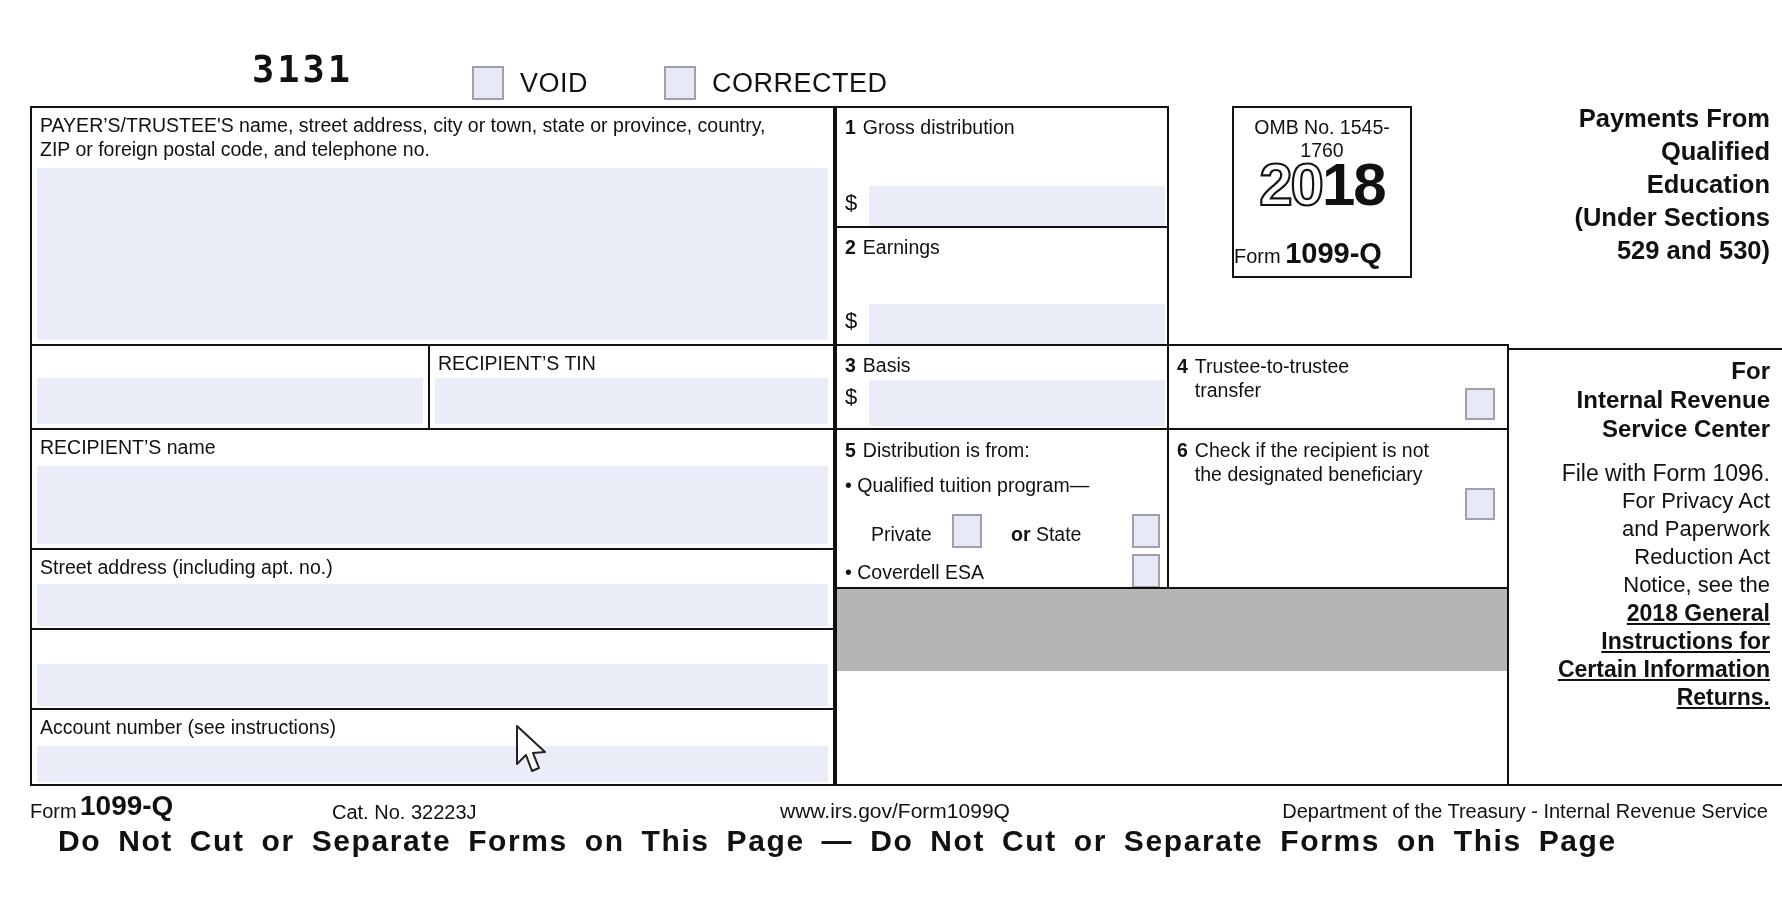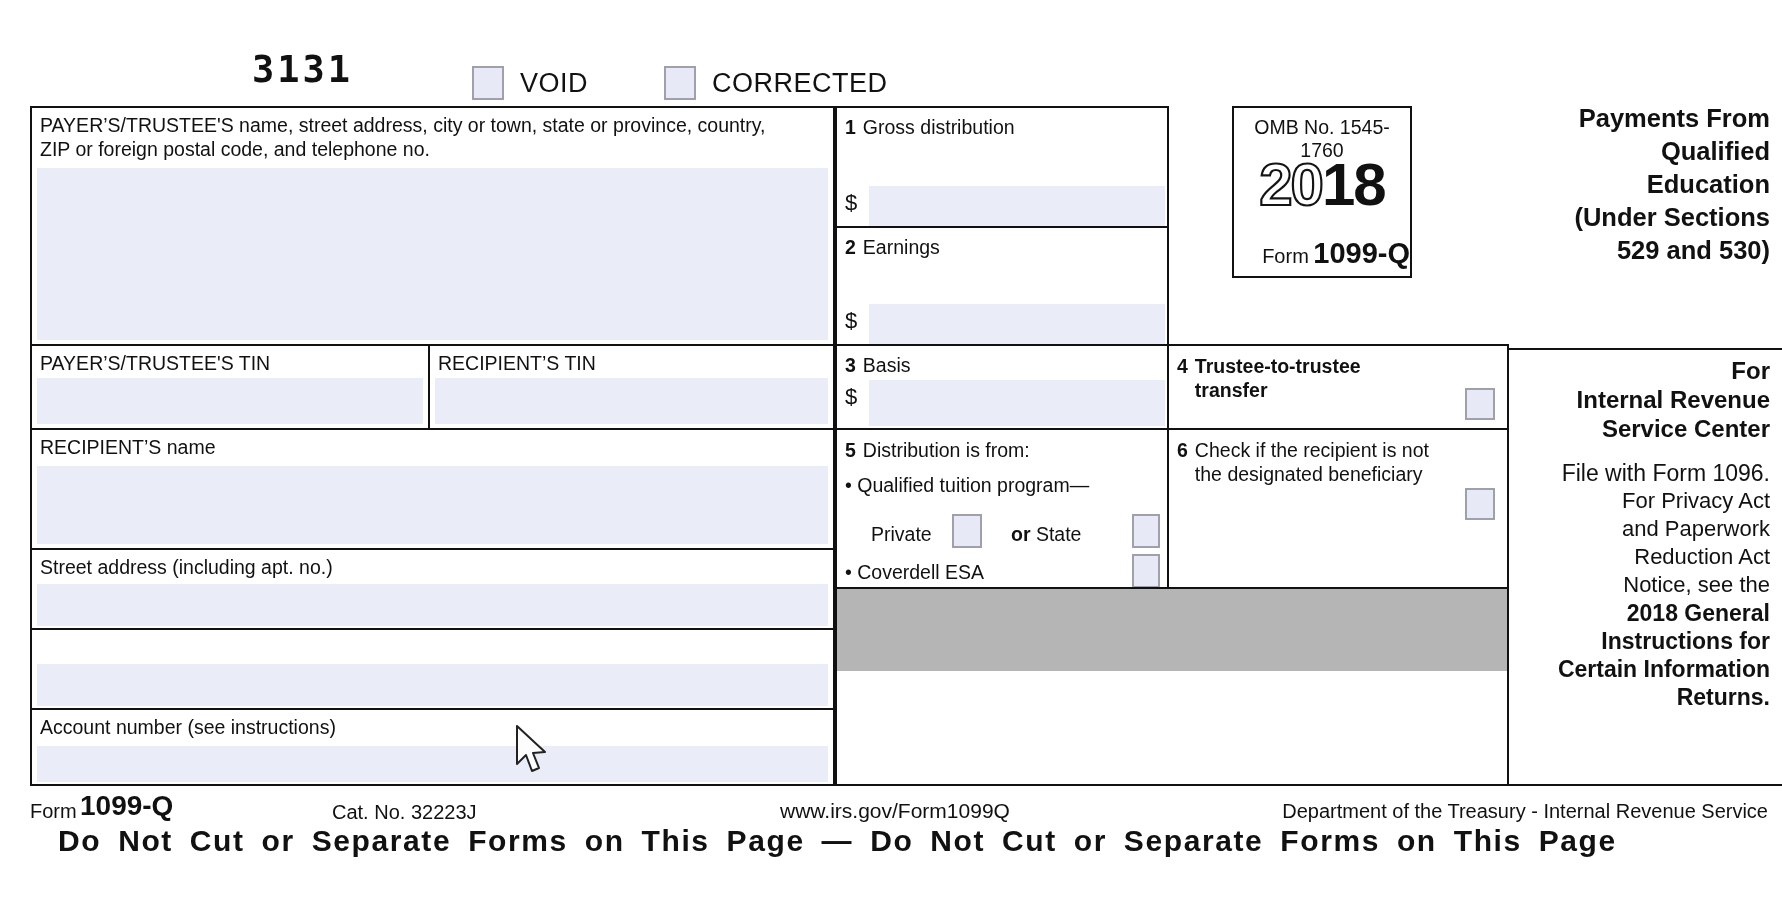--- a/index.html
+++ b/index.html
@@ -15,30 +15,30 @@
   .numlab b{margin-right:7px;font-weight:bold;}
   .field{position:absolute;background:#eaecf8;}
   .cb{position:absolute;width:30px;height:32px;background:#e7e9f6;border:2px solid #a0a0ab;box-sizing:border-box;}
   .dollar{position:absolute;font-size:22px;}
   .code{font-family:"DejaVu Sans Mono",monospace;font-weight:bold;font-size:37px;letter-spacing:3px;}
   .toplabel{font-size:27px;letter-spacing:0.5px;}
   .omb-no{text-align:center;font-size:19.5px;padding-top:8px;}
   .year{position:absolute;top:42px;left:0;width:100%;text-align:center;
         font-size:60px;font-weight:bold;letter-spacing:-2px;white-space:nowrap;}
   .year .outline{color:#fff;-webkit-text-stroke:2.2px #141414;}
-  .omb-form{position:absolute;bottom:6px;left:0;width:100%;text-align:right;}
+  .omb-form{position:absolute;bottom:6px;left:0;width:100%;text-align:left;}
   .omb-form .w{font-size:20px;}
   .omb-form .n{font-size:29px;font-weight:bold;}
   .title-line{font-size:25.5px;font-weight:bold;line-height:33px;text-align:right;}
   .copy-col{padding:6px 12px 0 4px;text-align:right;}
   .copy-a{font-size:28px;font-weight:bold;line-height:36px;}
   .copy-head{font-size:24px;font-weight:bold;line-height:29px;}
   .copy-file{font-size:23px;font-weight:normal;line-height:28px;margin-top:16px;}
   .copy-priv{font-size:22px;line-height:28px;}
-  .copy-instr{font-size:23px;font-weight:bold;line-height:28px;}
+  .copy-instr{font-size:23px;font-weight:bold;line-height:28px;text-decoration:underline;}
   .b5line{position:absolute;font-size:19.5px;}
   .bullet-line{font-size:19.5px;}
   .footer-sm{font-size:20px;}
   .donotcut{font-size:30px;font-weight:bold;letter-spacing:1.6px;word-spacing:7px;white-space:nowrap;margin-left:30px;}
   .gray{background:#b5b5b5;border:2px solid #111;border-bottom:1px solid #8c8c8c;box-sizing:border-box;}
 </style>
 </head>
 <body>
 
 <div class="abs code" style="left:252px;top:48px;">3131</div>
@@ -48,21 +48,20 @@
 
 <div class="cb" style="left:664px;top:66px;width:32px;height:34px;"></div>
 <div class="abs toplabel" style="left:712px;top:68px;">CORRECTED</div>
 
 <div class="cell" style="left:30px;top:106px;width:805px;height:240px;">
   <div class="label" style="max-width:730px;">PAYER’S/TRUSTEE'S name, street address, city or town, state or province, country, ZIP or foreign postal code, and telephone no.</div>
   <div class="field" style="left:5px;top:60px;width:791px;height:172px;"></div>
 </div>
 
 <div class="cell" style="left:30px;top:344px;width:400px;height:86px;">
-  <div class="label">PAYER’S/TRUSTEE'S TIN</div>
   <div class="field" style="left:5px;top:32px;width:386px;height:46px;"></div>
 </div>
 
 <div class="cell" style="left:428px;top:344px;width:407px;height:86px;">
   <div class="label">RECIPIENT’S TIN</div>
   <div class="field" style="left:5px;top:32px;width:393px;height:46px;"></div>
 </div>
 
 <div class="cell" style="left:30px;top:428px;width:805px;height:122px;">
   <div class="label">RECIPIENT’S name</div>
@@ -126,21 +125,21 @@
 
 <div class="cell" style="left:1232px;top:106px;width:180px;height:172px;">
   <div class="omb-no">OMB No. 1545-1760</div>
   <div class="year"><span class="outline">20</span><span>18</span></div>
   <div class="omb-form"><span class="w">Form</span> <span class="n">1099-Q</span></div>
 </div>
 
 <div class="cell" style="left:1167px;top:344px;width:342px;height:86px;">
   <div class="numlab" style="padding-top:8px;">
       <b>4</b>
-      <span style="width:205px;font-weight:bold;">Trustee-to-trustee transfer</span>
+      <span style="width:205px;">Trustee-to-trustee transfer</span>
     </div>
   <div class="cb" style="left:296px;top:42px;width:30px;height:32px;"></div>
 </div>
 
 <div class="cell" style="left:1167px;top:428px;width:342px;height:161px;">
   <div class="numlab" style="padding-top:8px;">
       <b>6</b>
       <span style="width:238px;">Check if the recipient is not the designated beneficiary</span>
     </div>
   <div class="cb" style="left:296px;top:58px;width:30px;height:32px;"></div>

